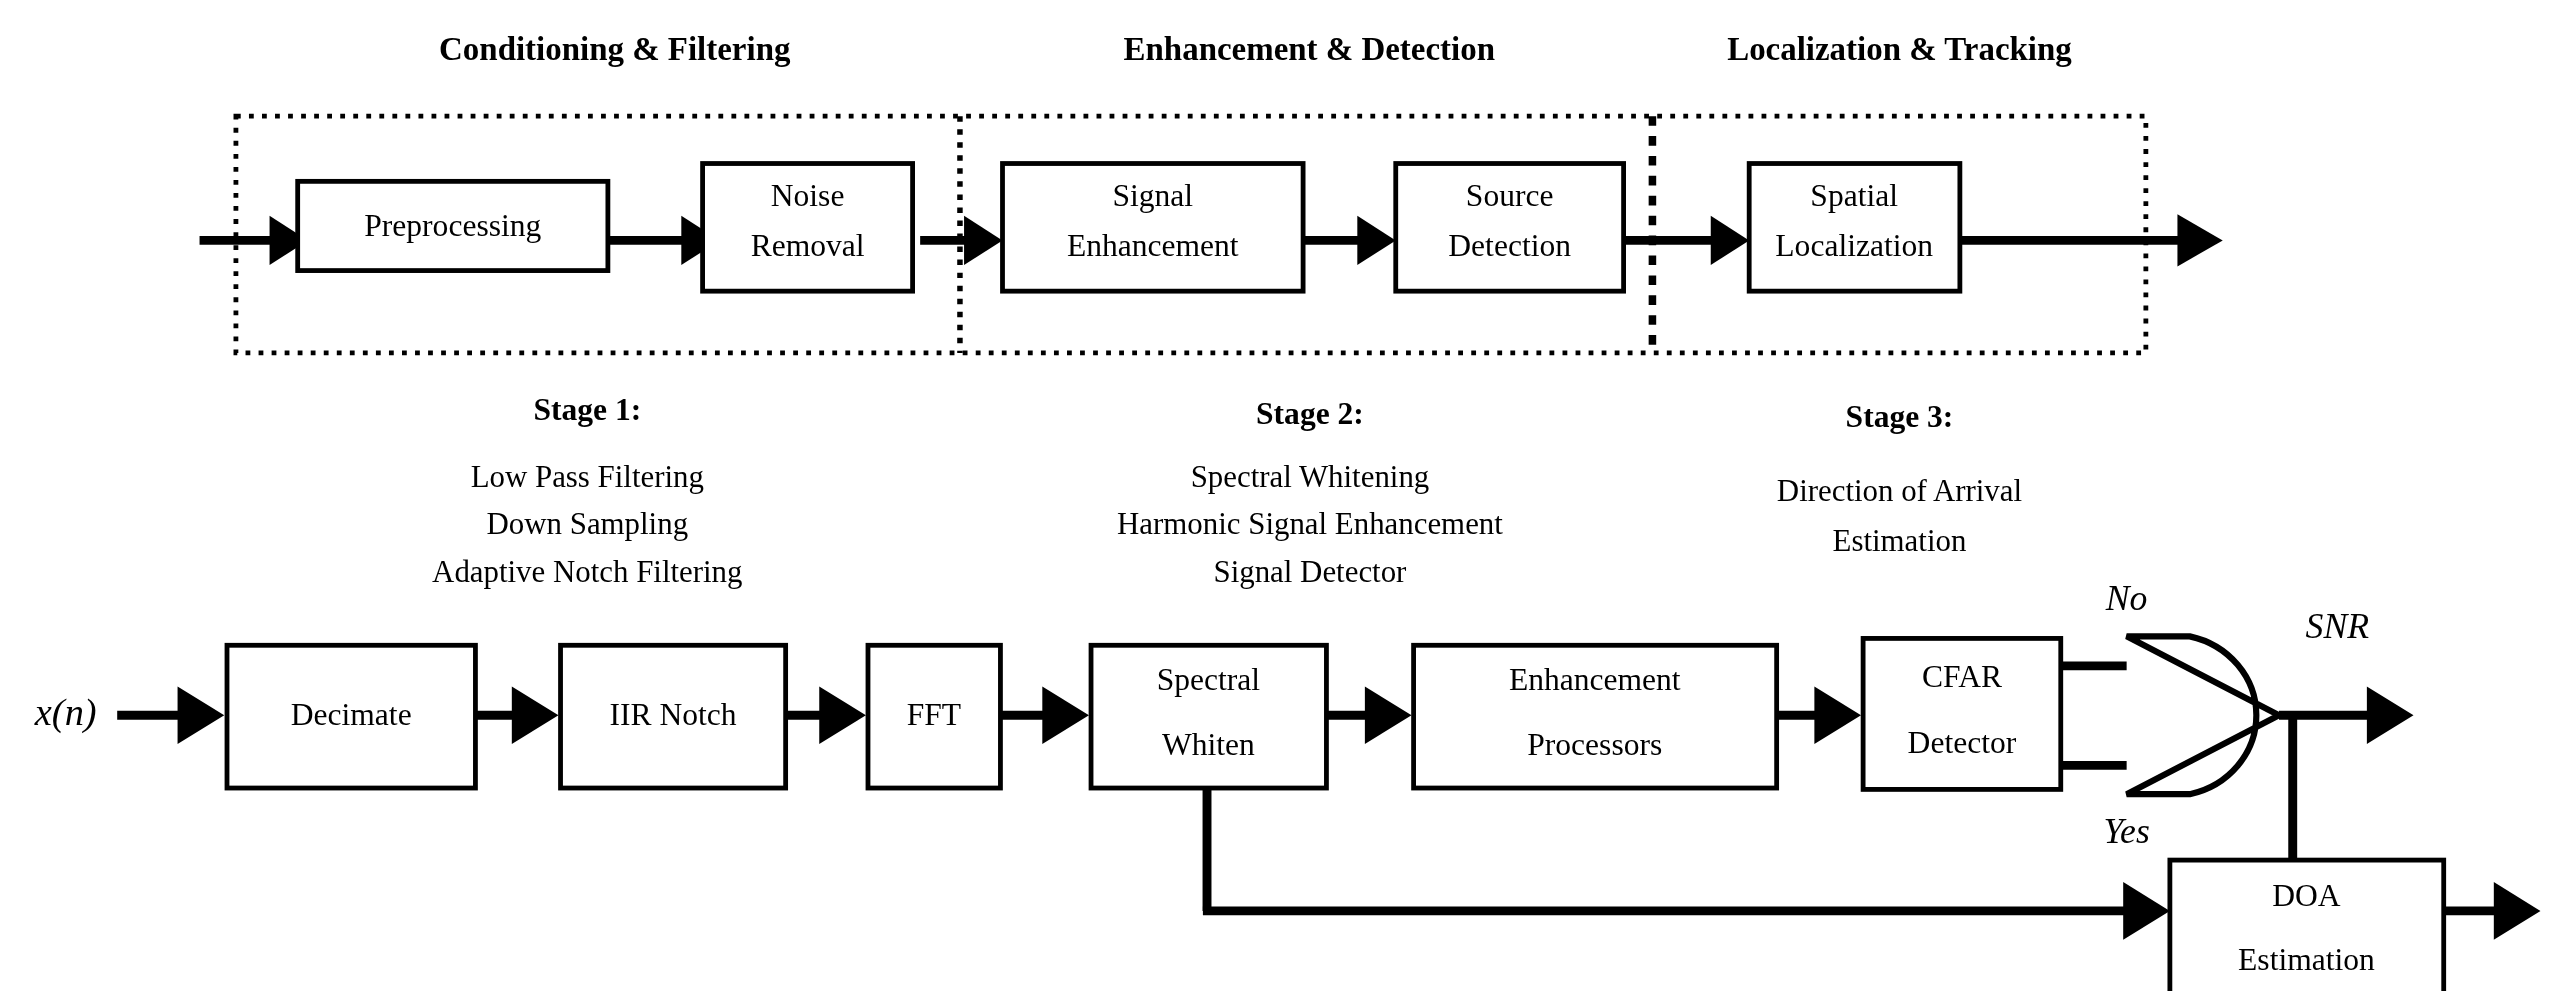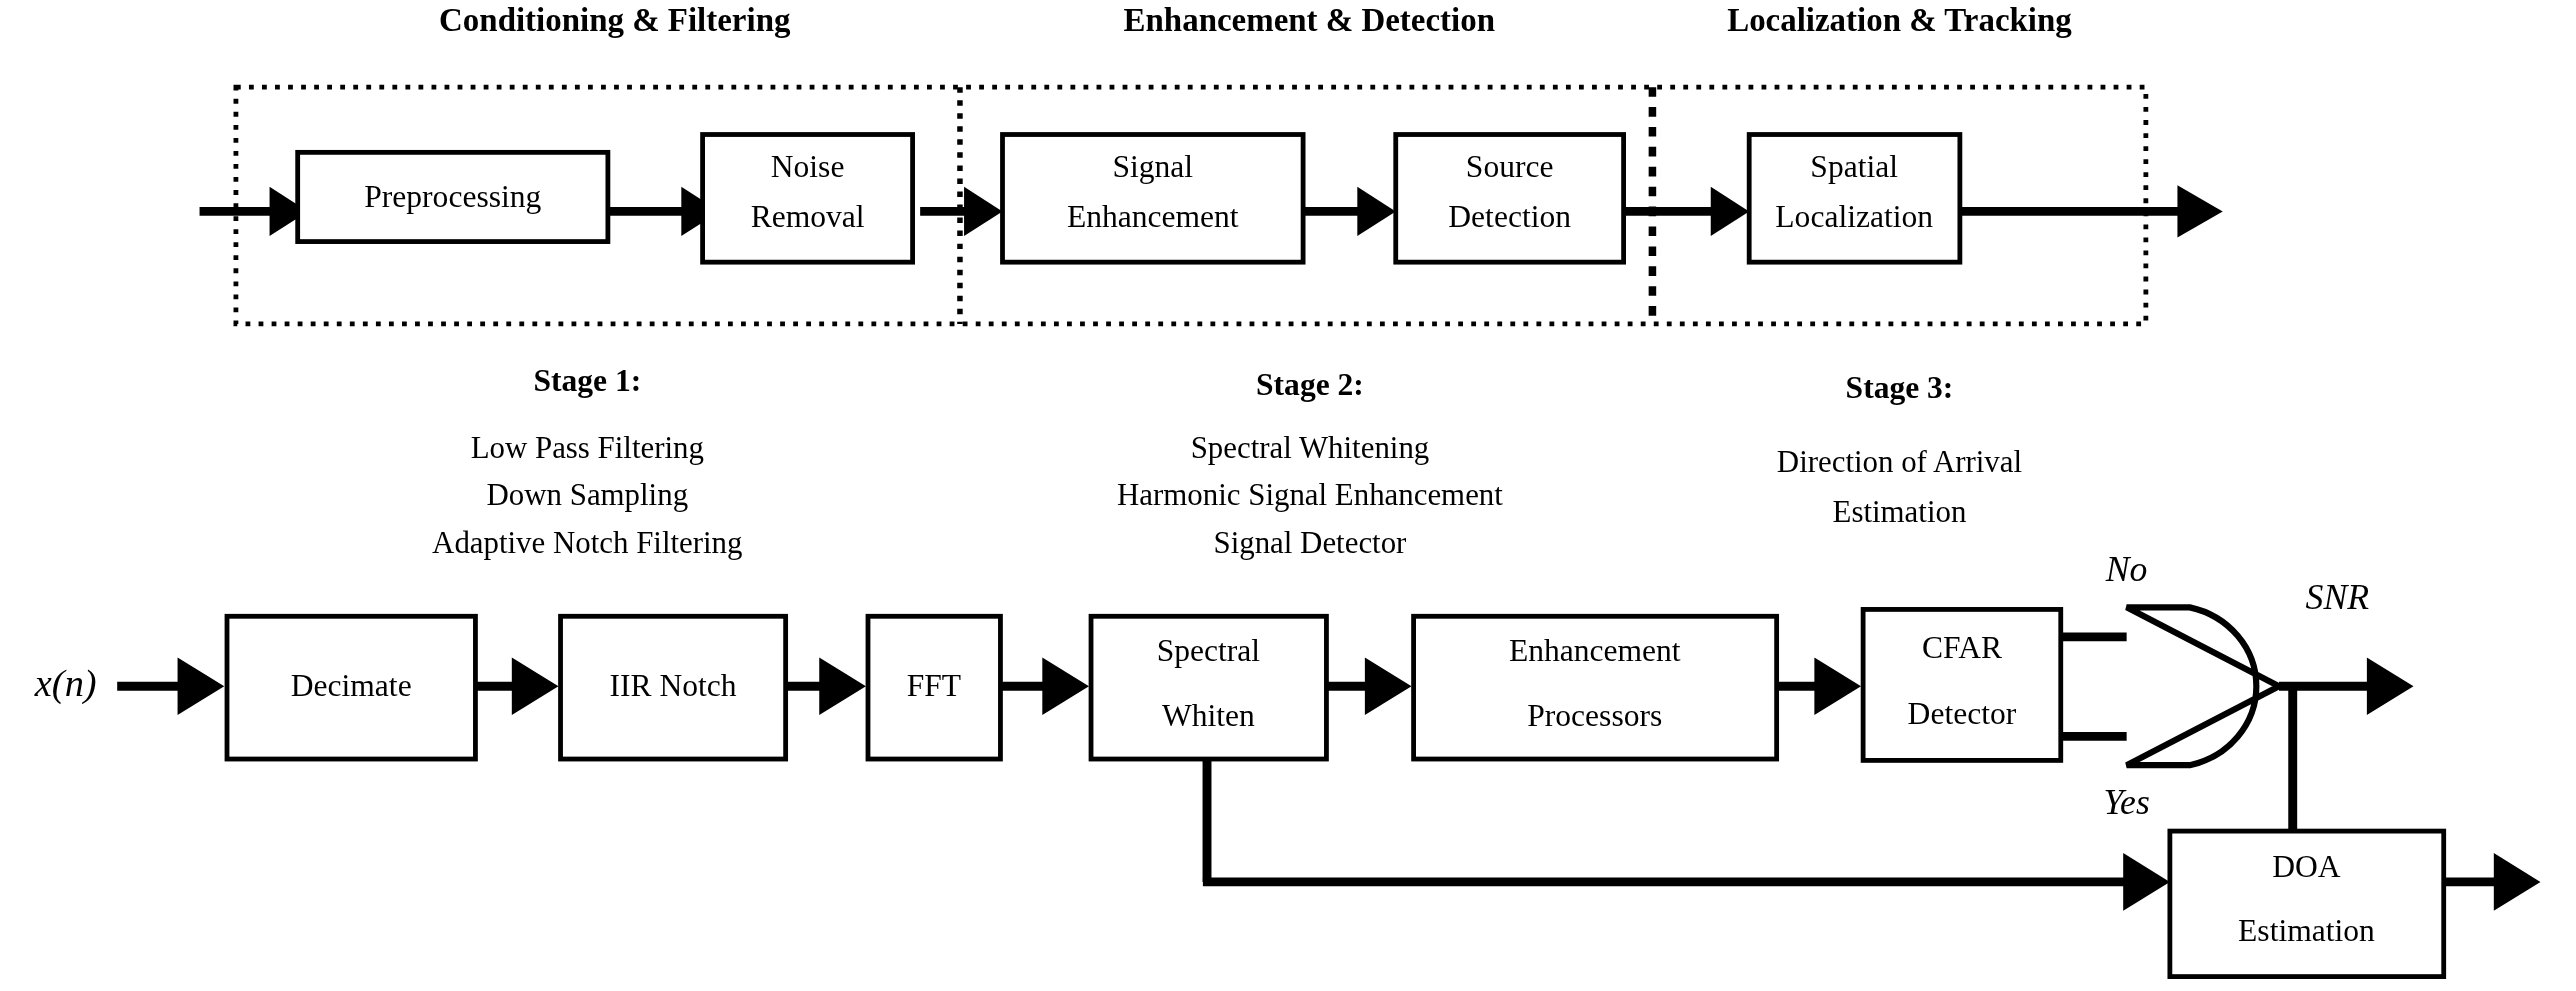--- a/index.html
+++ b/index.html
@@ -11,20 +11,21 @@
     width: 2576px;
     height: 991px;
     font-family: "Liberation Serif", "DejaVu Serif", serif;
     color: #000000;
     overflow: hidden;
   }
   #diagram-root {
     position: relative;
     width: 2576px;
     height: 886px;
+    margin-top: 29px;
   }
   svg#flow-svg {
     position: absolute;
     top: 0;
     left: 0;
     width: 2576px;
     height: 991px;
     display: block;
   }
   .blk-rect {

